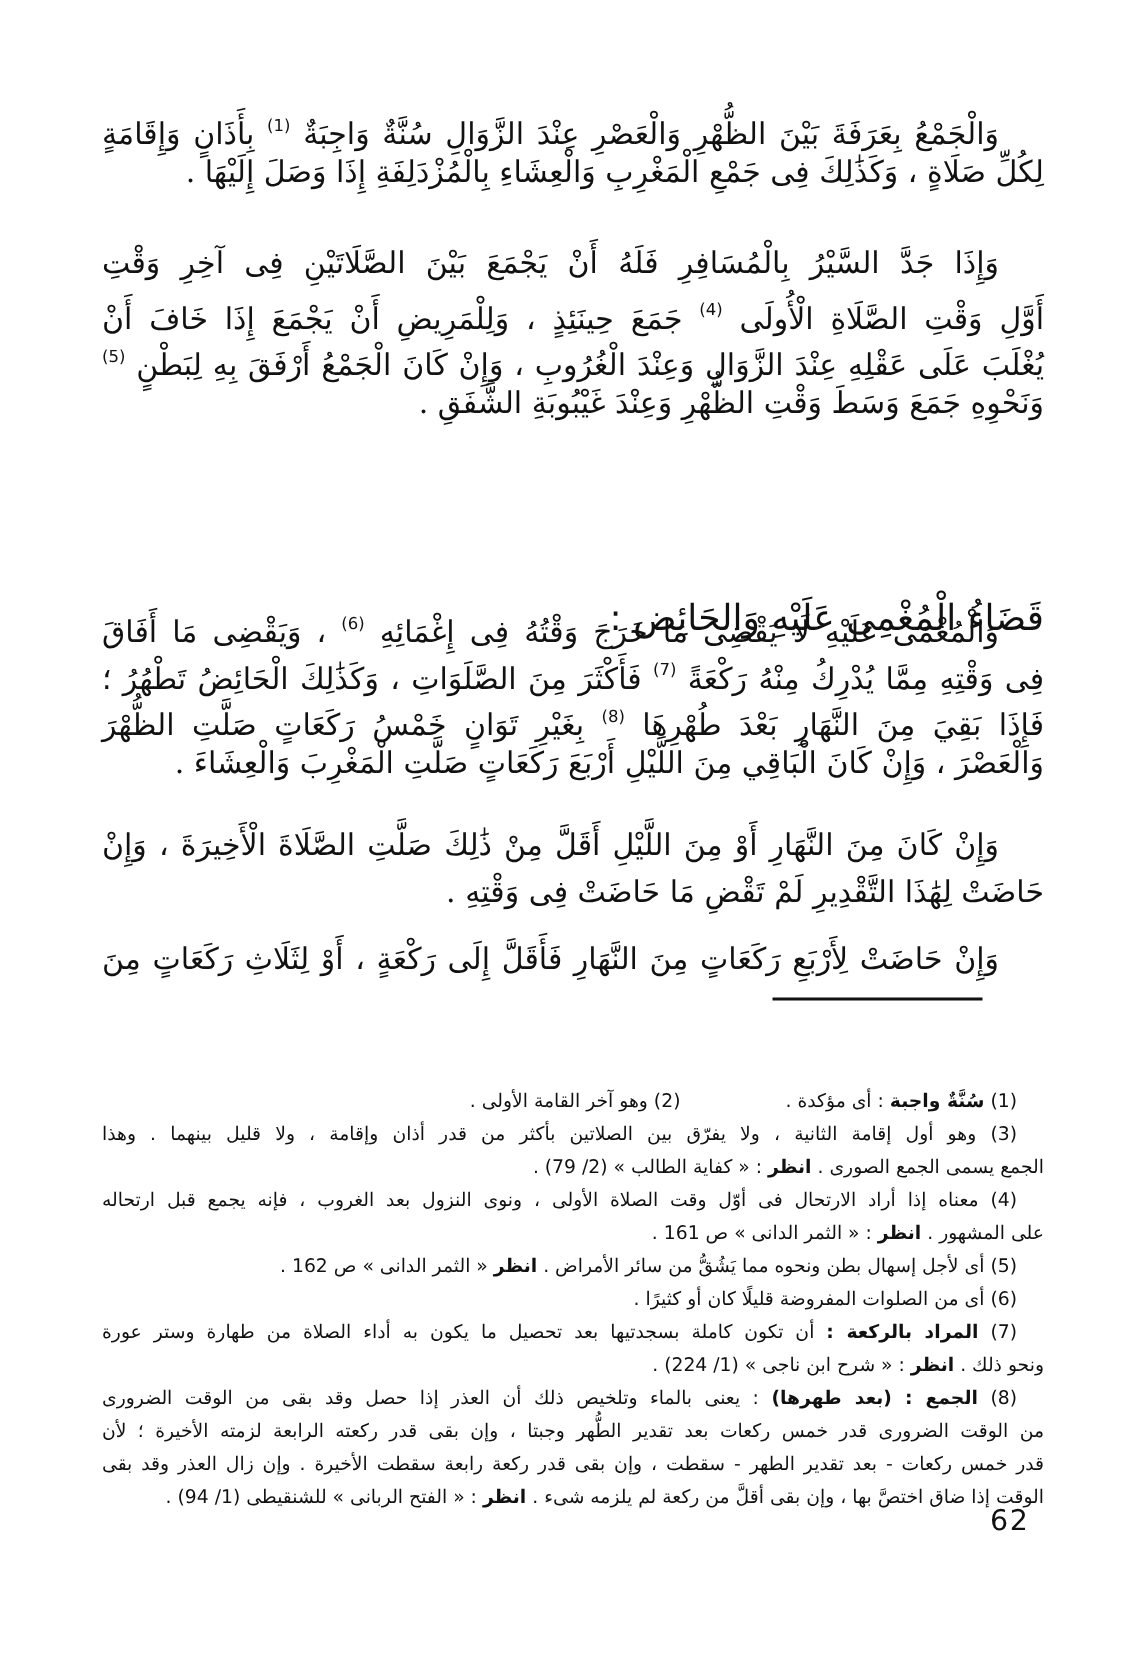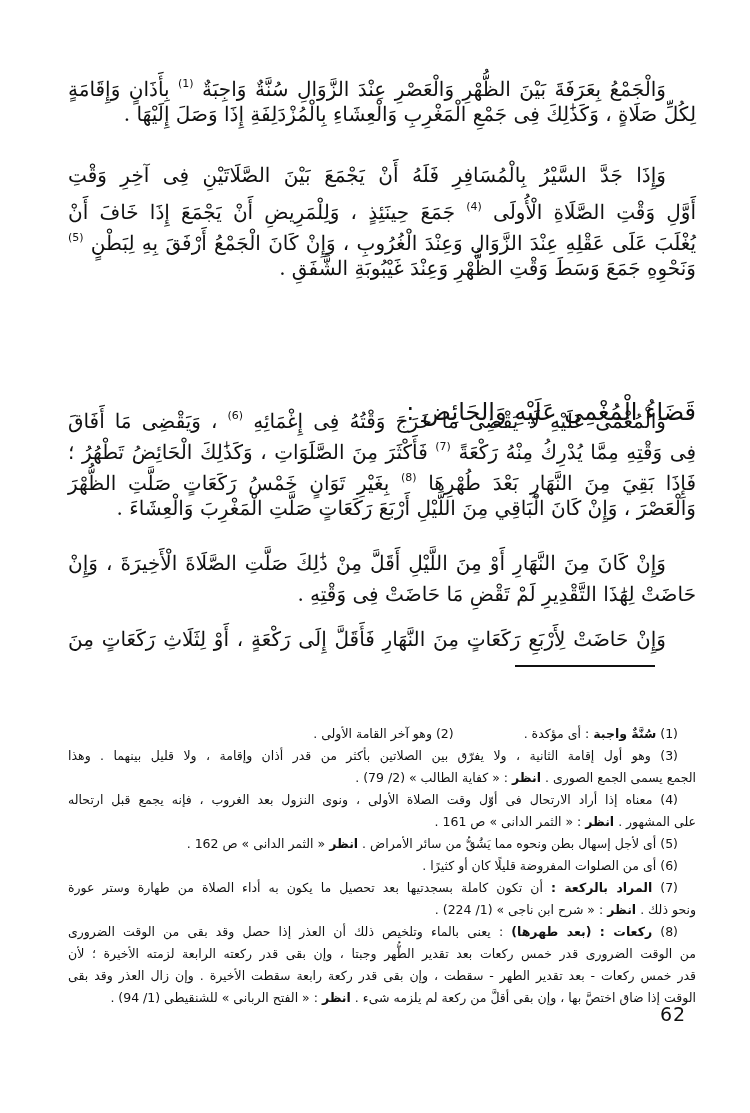--- a/index.html
+++ b/index.html
@@ -67,20 +67,20 @@
       <span><span>(1)</span> <b class="k">سُنَّةٌ واجبة</b> <span>: أى مؤكدة .</span></span><span class="gap"></span><span><span>(2)</span> <span>وهو آخر القامة الأولى .</span></span>
     </span>
     <span class="nline ind"><span>(3)</span> <span>وهو أول إقامة الثانية ، ولا يفرّق بين الصلاتين بأكثر من قدر أذان وإقامة ، ولا قليل بينهما . وهذا</span></span>
     <span class="nline last"><span>الجمع يسمى الجمع الصورى .</span> <b class="k">انظر</b> <span>: « كفاية الطالب » (2/ 79) .</span></span>
     <span class="nline ind"><span>(4)</span> <span>معناه إذا أراد الارتحال فى أوّل وقت الصلاة الأولى ، ونوى النزول بعد الغروب ، فإنه يجمع قبل ارتحاله</span></span>
     <span class="nline last"><span>على المشهور .</span> <b class="k">انظر</b> <span>: « الثمر الدانى » ص 161 .</span></span>
     <span class="nline ind last"><span>(5)</span> <span>أى لأجل إسهال بطن ونحوه مما يَشُقُّ من سائر الأمراض .</span> <b class="k">انظر</b> <span>« الثمر الدانى » ص 162 .</span></span>
     <span class="nline ind last"><span>(6)</span> <span>أى من الصلوات المفروضة قليلًا كان أو كثيرًا .</span></span>
     <span class="nline ind"><span>(7)</span> <b class="k">المراد بالركعة :</b> <span>أن تكون كاملة بسجدتيها بعد تحصيل ما يكون به أداء الصلاة من طهارة وستر عورة</span></span>
     <span class="nline last"><span>ونحو ذلك .</span> <b class="k">انظر</b> <span>: « شرح ابن ناجى » (1/ 224) .</span></span>
-    <span class="nline ind"><span>(8)</span> <b class="k">ركعات : (بعد طهرها)</b> <span>: يعنى بالماء وتلخيص ذلك أن العذر إذا حصل وقد بقى من الوقت الضرورى</span></span>
+    <span class="nline ind"><span>(8)</span> <b class="k">الجمع : (بعد طهرها)</b> <span>: يعنى بالماء وتلخيص ذلك أن العذر إذا حصل وقد بقى من الوقت الضرورى</span></span>
     <span class="nline">من الوقت الضرورى قدر خمس ركعات بعد تقدير الطُّهر وجبتا ، وإن بقى قدر ركعته الرابعة لزمته الأخيرة ؛ لأن</span>
     <span class="nline">قدر خمس ركعات - بعد تقدير الطهر - سقطت ، وإن بقى قدر ركعة رابعة سقطت الأخيرة . وإن زال العذر وقد بقى</span>
     <span class="nline last"><span>الوقت إذا ضاق اختصَّ بها ، وإن بقى أقلَّ من ركعة لم يلزمه شىء .</span> <b class="k">انظر</b> <span>: « الفتح الربانى » للشنقيطى (1/ 94) .</span></span>
   </div>
 
   <div class="pnum">62</div>
 </div>
 
 </body></html>

